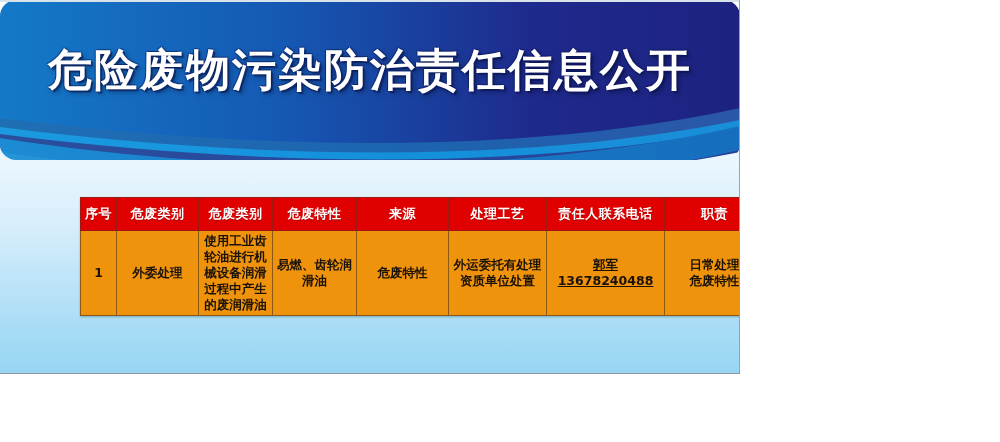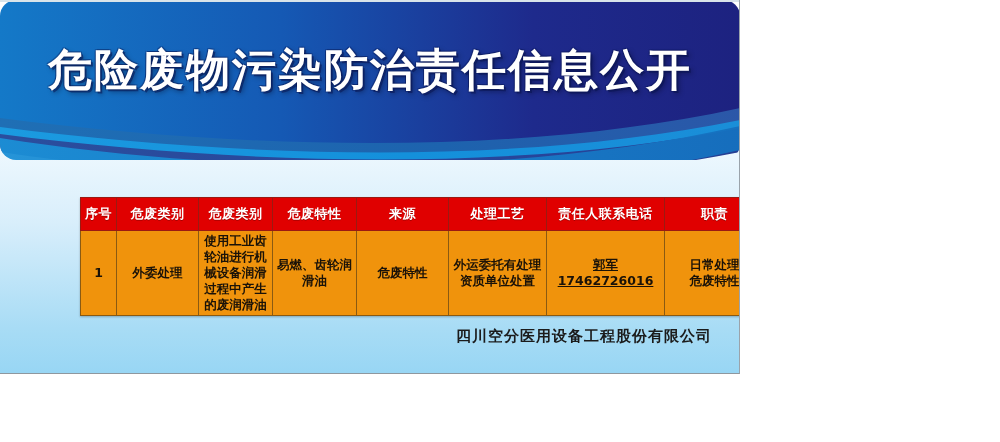--- a/index.html
+++ b/index.html
@@ -188,29 +188,26 @@
         <tbody>
           <tr>
             <td class="num">1</td>
             <td>外委处理</td>
             <td>使用工业齿轮油进行机械设备润滑过程中产生的废润滑油</td>
             <td>易燃、齿轮润滑油</td>
             <td>危废特性</td>
             <td>外运委托有处理资质单位处置</td>
             <td class="tel">
               <span class="cellline">郭军</span>
-              <span class="cellline">17462726016</span>
+              <span class="cellline">13678240488</span>
             </td>
             <td>
               <span class="cellline">日常处理</span>
               <span class="cellline">危废特性</span>
             </td>
           </tr>
         </tbody>
       </table>
     </div>
 
-    <div class="footer">
-      <span>四川空分医用设备工程股份有限公司</span>
-    </div>
 
   </div>
 </div>
 
 </body></html>

